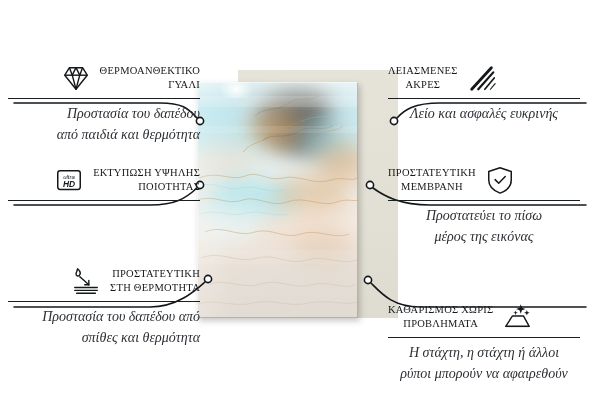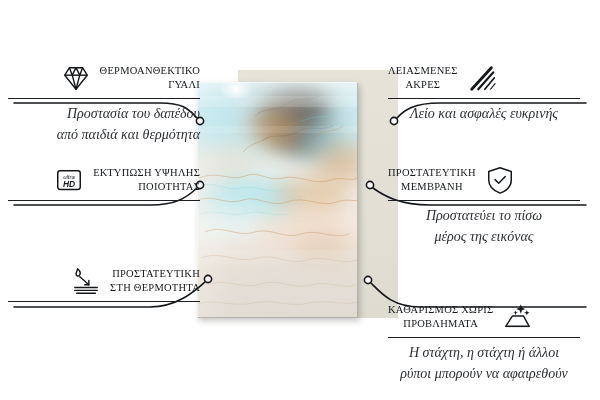--- a/index.html
+++ b/index.html
@@ -214,20 +214,22 @@
           <path d="M4 23 H28"></path>
               <path d="M4 26 H28"></path>
               <path d="M6 29 H26"></path>
         </g>
           </svg>
       </span>
       <span class="f-title">ΠΡΟΣΤΑΤΕΥΤΙΚΗ
 ΣΤΗ ΘΕΡΜΟΤΗΤΑ</span>
     </div>
     <div class="f-rule"></div>
+    <div class="f-desc">Προστασία του δαπέδου από
+σπίθες και θερμότητα</div>
   </div>
 
   <div class="feature right" style="top:63px;">
     <div class="f-head">
       <span class="f-icon">
         <svg viewBox="0 0 32 32">
             <g stroke="#15181b" stroke-linecap="round">
           <path d="M5 28 L26 5" stroke-width="3"></path>
           <path d="M12 28 L28 10" stroke-width="2.4"></path>
           <path d="M19 28 L29 16" stroke-width="1.8"></path>

